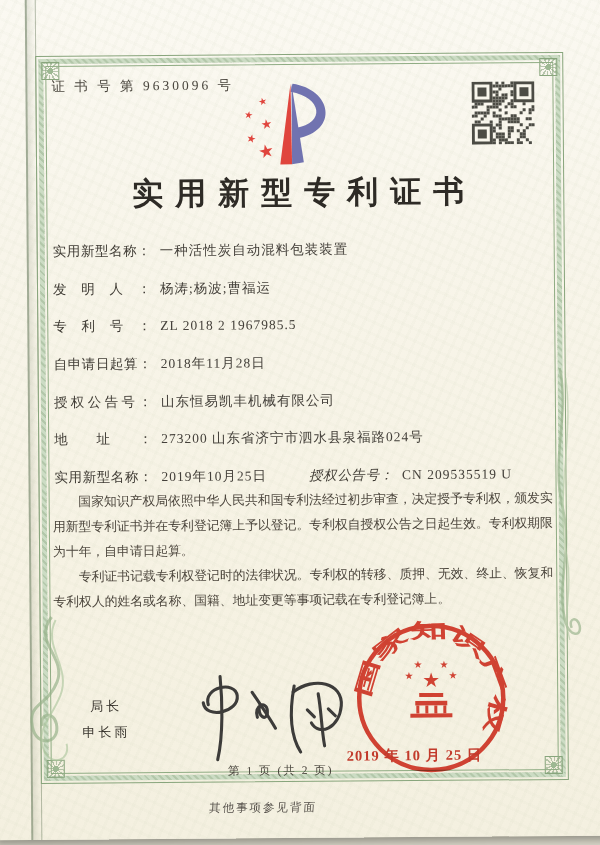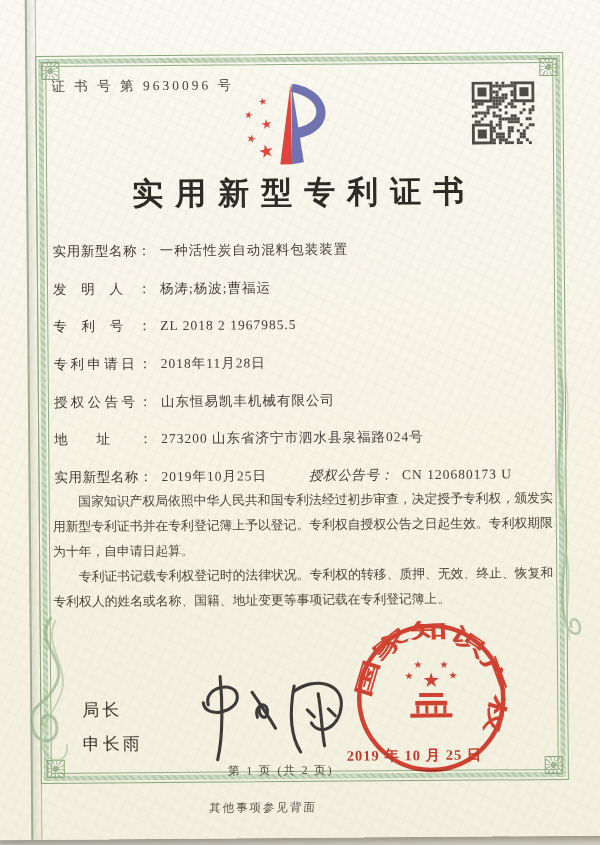--- a/index.html
+++ b/index.html
@@ -80,22 +80,22 @@
   .grant-right{margin-left:42px;}
   .grant-right .flabel{width:84px;font-style:italic;}
   
   .bodytext{
     position:absolute;left:60px;right:56px;top:498px;
     font-size:12.8px;line-height:1.95;color:#4c463d;text-align:justify;
   }
   .bodytext p{margin:0;text-indent:2em;}
   
   .commissioner{
-    position:absolute;left:88px;top:702px;font-size:17px;color:#39352e;
-    letter-spacing:3px;line-height:2.0;
+    position:absolute;left:88px;top:702px;font-size:13px;color:#39352e;
+    letter-spacing:3px;line-height:2.0;text-align:center;
   }
   .signature{position:absolute;left:196px;top:676px;}
   .seal{position:absolute;left:356px;top:628px;mix-blend-mode:multiply;opacity:.93;}
   .seal-date{
     position:absolute;left:352px;top:757px;
     color:#c23a2b;font-size:14.5px;font-weight:bold;letter-spacing:1px;
   }
   .page-footer{
     position:absolute;left:0;right:0;top:773px;text-align:center;
     font-size:11.5px;color:#4a463e;letter-spacing:2px;transform:translateX(-22px);
@@ -290,30 +290,30 @@
     <div class="frow">
       <span class="flabel">实用新型名称：</span><span class="fvalue">一种活性炭自动混料包装装置</span>
     </div>
     <div class="frow">
       <span class="flabel">发明人：</span><span class="fvalue">杨涛;杨波;曹福运</span>
     </div>
     <div class="frow">
       <span class="flabel">专利号：</span><span class="fvalue">ZL 2018 2 1967985.5</span>
     </div>
     <div class="frow">
-      <span class="flabel">专利申请日：</span><span class="fvalue">2018年11月28日</span>
+      <span class="flabel">自申请日起算：</span><span class="fvalue">2018年11月28日</span>
     </div>
     <div class="frow">
       <span class="flabel">授权公告号：</span><span class="fvalue">山东恒易凯丰机械有限公司</span>
     </div>
     <div class="frow">
       <span class="flabel">地址：</span><span class="fvalue">273200 山东省济宁市泗水县泉福路024号</span>
     </div>
     <div class="frow">
-      <span class="flabel">实用新型名称：</span><span class="fvalue">2019年10月25日</span><span class="grant-right"><span class="flabel">授权公告号：</span><span class="fvalue">CN 120680173 U</span></span>
+      <span class="flabel">实用新型名称：</span><span class="fvalue">2019年10月25日</span><span class="grant-right"><span class="flabel">授权公告号：</span><span class="fvalue">CN 209535519 U</span></span>
     </div>
   </div>
 
   <div class="bodytext">
     <p>国家知识产权局依照中华人民共和国专利法经过初步审查，决定授予专利权，颁发实用新型专利证书并在专利登记簿上予以登记。专利权自授权公告之日起生效。专利权期限为十年，自申请日起算。</p>
     <p>专利证书记载专利权登记时的法律状况。专利权的转移、质押、无效、终止、恢复和专利权人的姓名或名称、国籍、地址变更等事项记载在专利登记簿上。</p>
   </div>
 
   <div class="commissioner">
     <div>局长</div>

